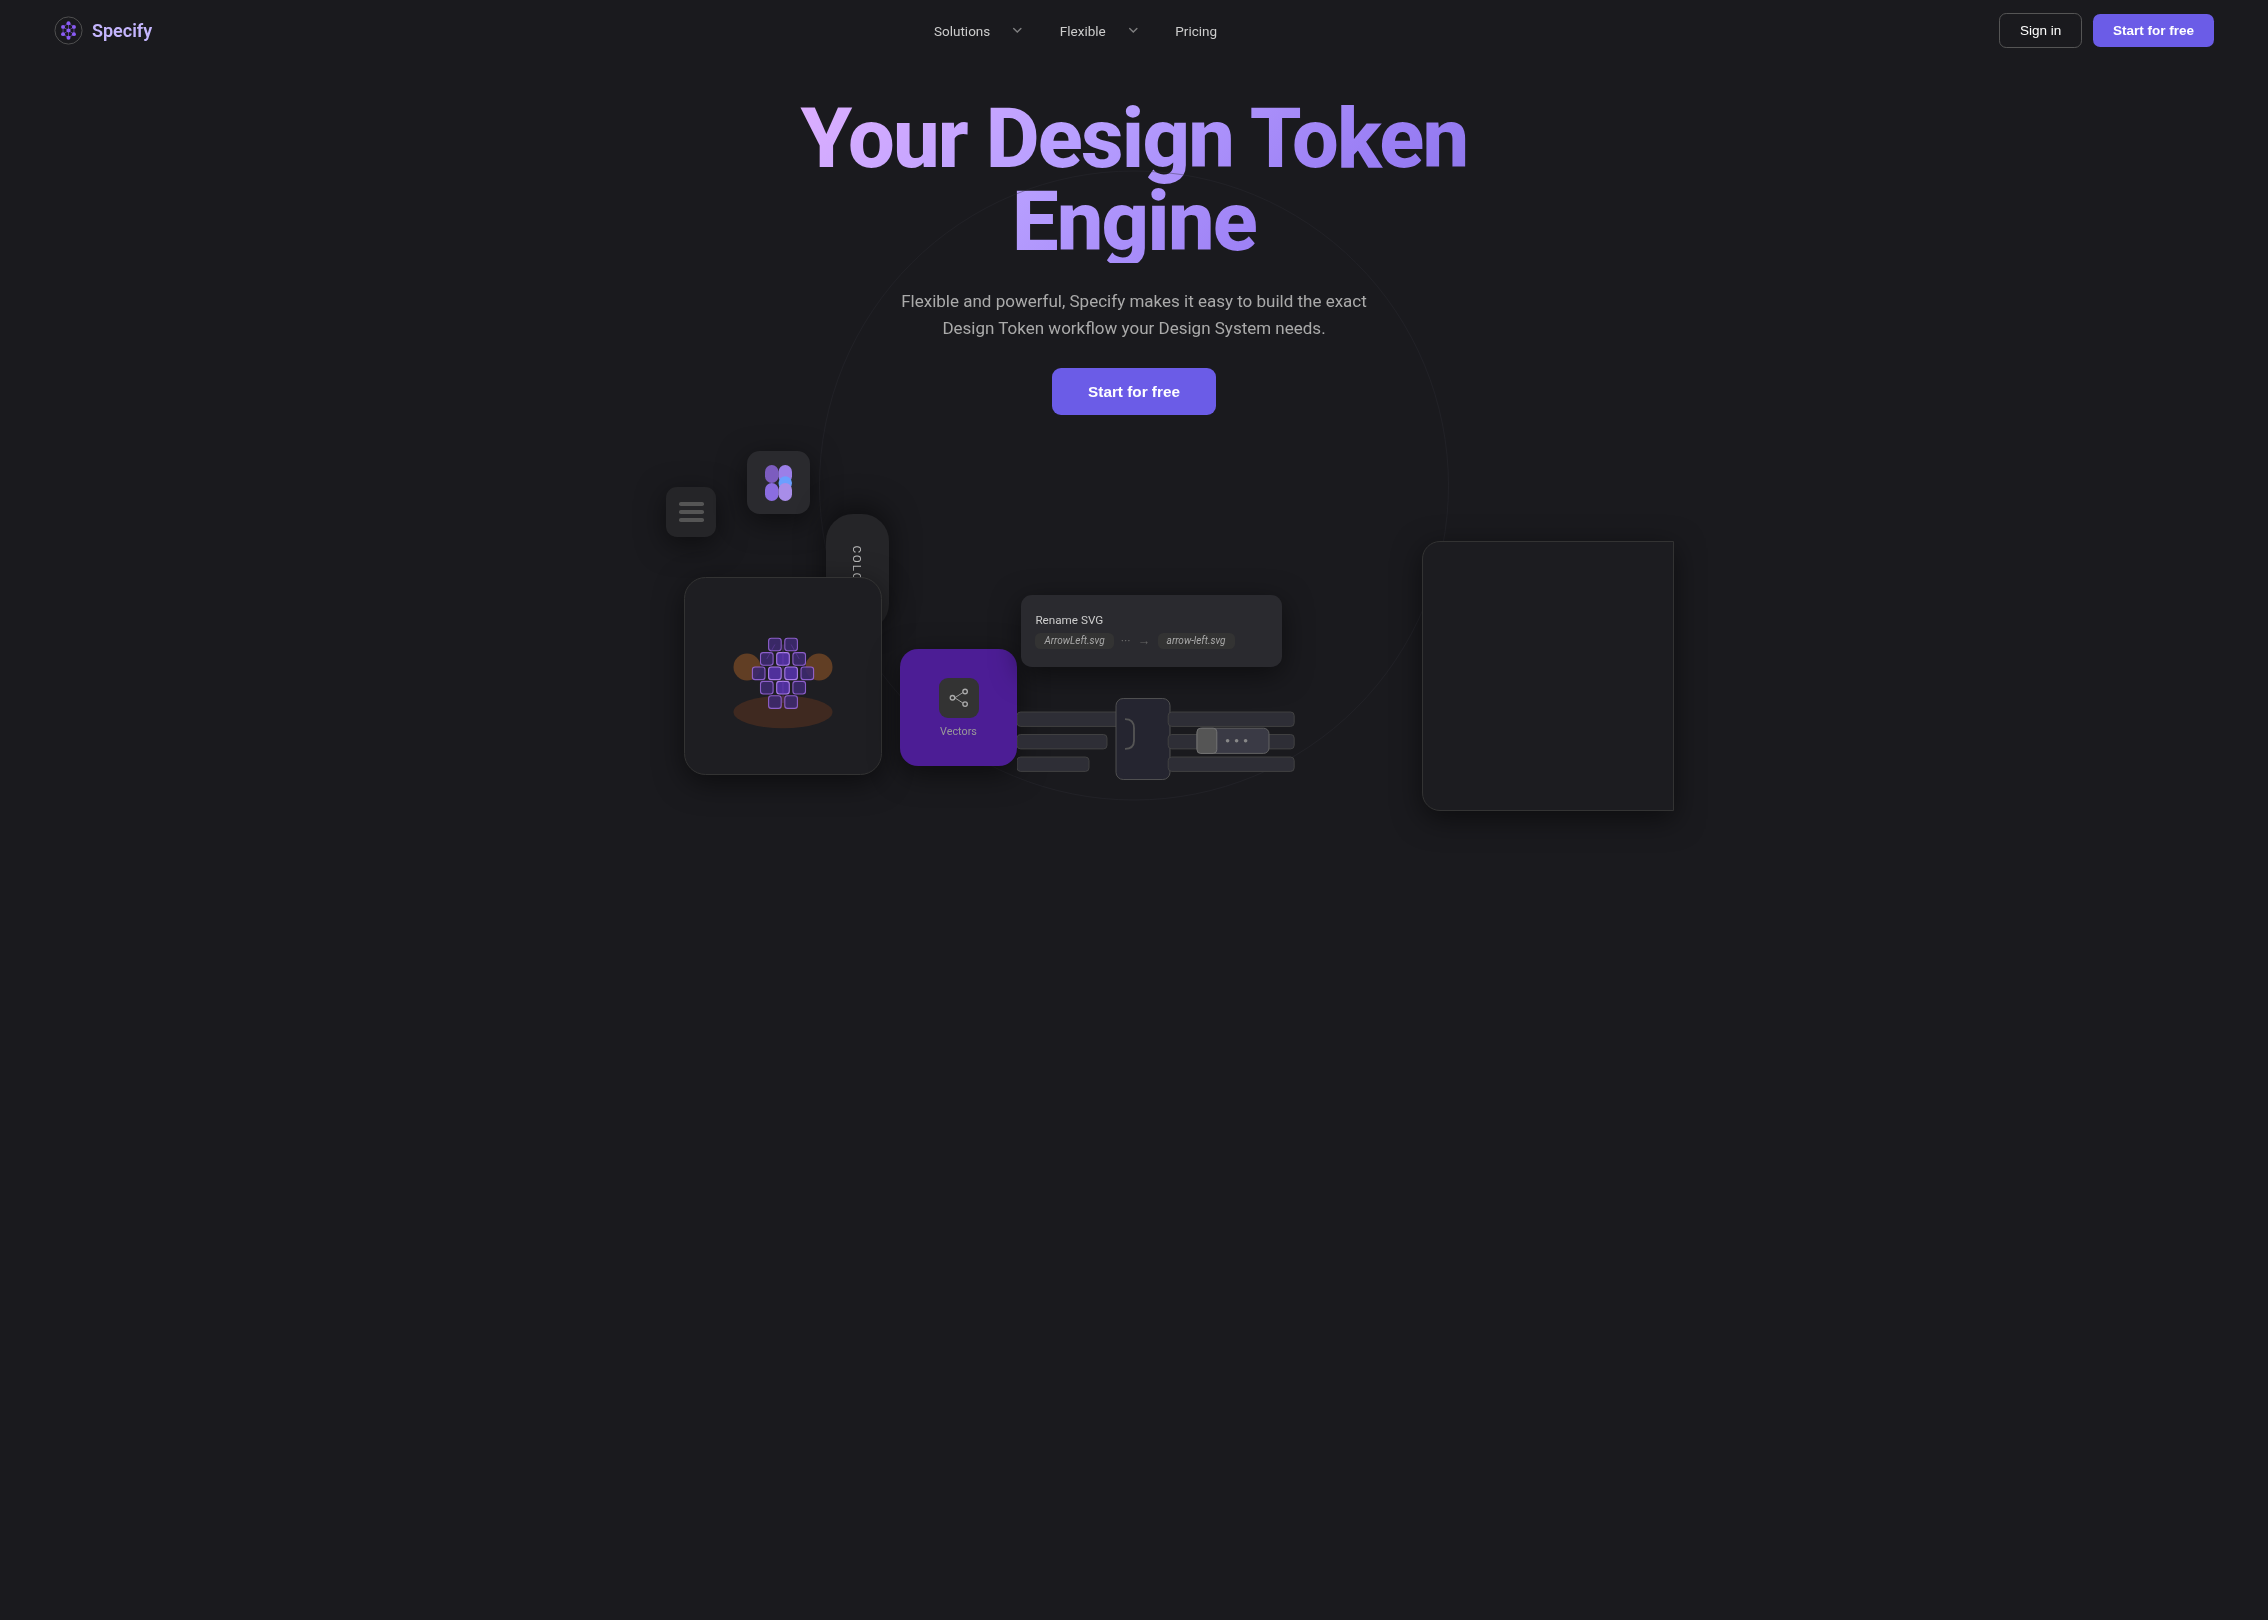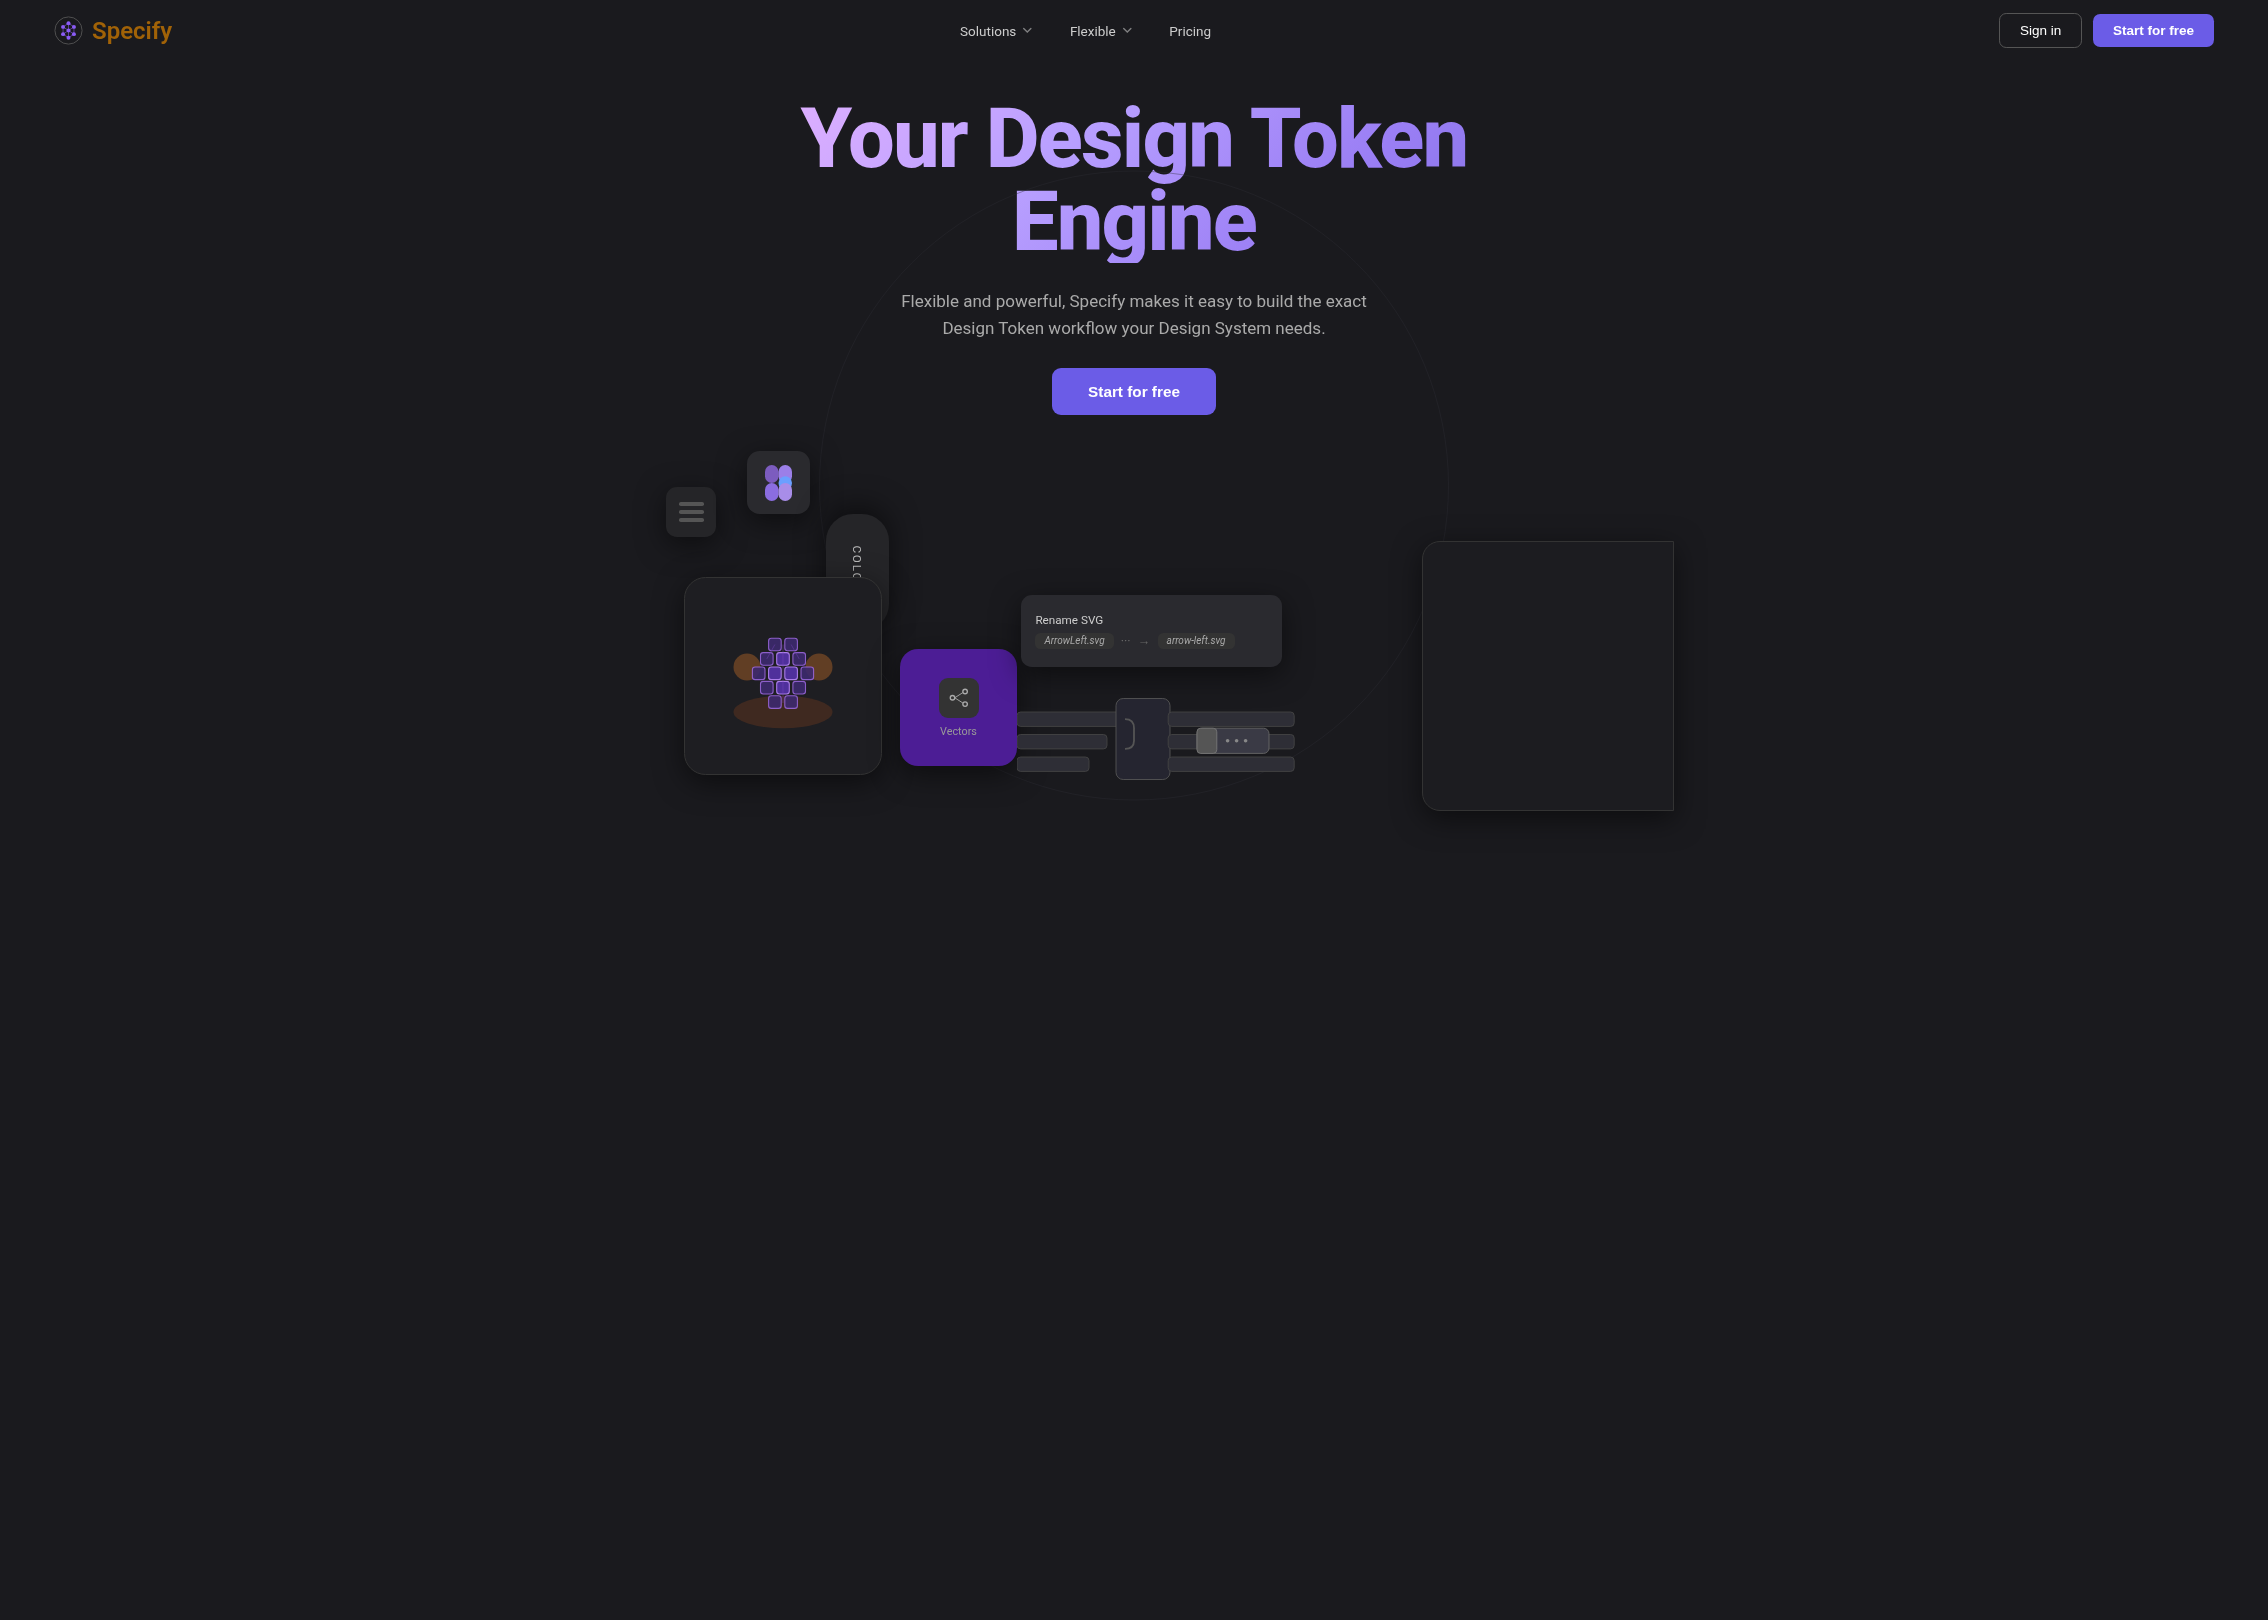--- a/index.html
+++ b/index.html
@@ -30,35 +30,35 @@
       text-decoration: none;
       color: #fff;
     }
 
     .nav-logo-icon {
       width: 29px;
       height: 29px;
     }
 
     .nav-logo-text {
-      font-size: 24px;
+      font-size: 18px;
       font-weight: 600;
-      color: #a16207;
+      color: #c4b5fd;
     }
 
     .nav-links {
       display: flex;
       align-items: center;
       gap: 7.2px;
     }
 
     .nav-link {
       display: flex;
       align-items: center;
-      gap: 5px;
+      gap: 21px;
       padding: 7.2px 14.4px;
       color: #cccccc;
       font-size: 13.5px;
       cursor: pointer;
       border-radius: 7.2px;
       text-decoration: none;
       transition: color 0.2s;
     }
 
     .nav-link svg {

